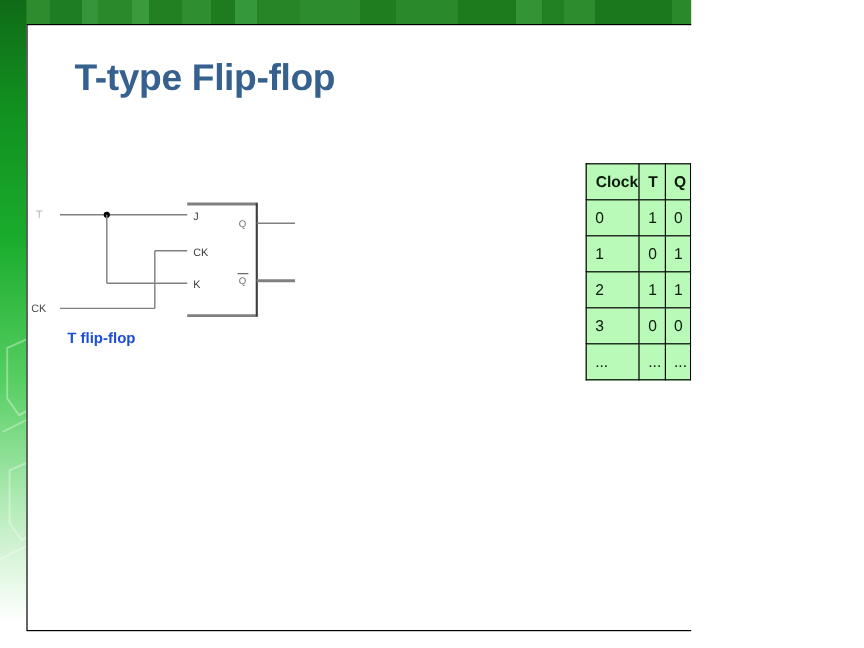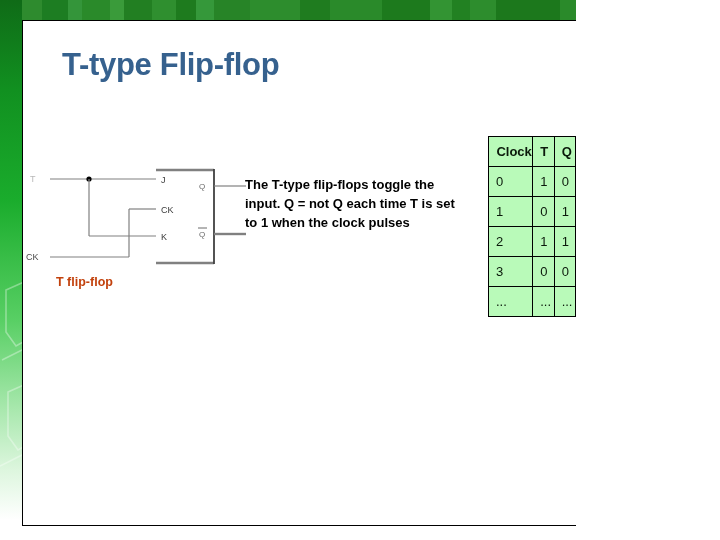--- a/index.html
+++ b/index.html
@@ -118,21 +118,21 @@
   .diagram {
     position: absolute;
     left: 26px; top: 164px;
     width: 220px; height: 105px;
   }
   .diagram-caption {
     position: absolute;
     left: 56px; top: 275px;
     font-size: 12.5px;
     font-weight: bold;
-    color: #c2410c;
+    color: #1d4ed8;
     white-space: nowrap;
   }
 
   
   .body-text {
     position: absolute;
     left: 245px; top: 175px;
     width: 218px;
     font-size: 13px;
     font-weight: bold;
@@ -216,21 +216,20 @@
     <text x="173" y="25" font-family="'Liberation Sans', sans-serif" font-size="8" fill="#6a6a6a">Q</text>
     <text x="173" y="73" font-family="'Liberation Sans', sans-serif" font-size="8" fill="#6a6a6a">Q</text>
     <line x1="172" y1="64" x2="181" y2="64" stroke="#6a6a6a" stroke-width="1"></line>
 
     <text x="4" y="18" font-family="'Liberation Sans', sans-serif" font-size="9" fill="#b8b8b8">T</text>
     <text x="0" y="96" font-family="'Liberation Sans', sans-serif" font-size="9" fill="#4a4a4a">CK</text>
   </svg>
 
   <div class="diagram-caption">T flip-flop</div>
 
-  <div class="body-text">The T-type flip-flops toggle the input.  Q = not Q each time T is set to 1 when the clock pulses</div>
 
   <table class="truth-table">
     <thead>
       <tr>
         <th class="col-clock">Clock</th>
         <th class="col-t">T</th>
         <th class="col-q">Q</th>
       </tr>
     </thead>
     <tbody>

